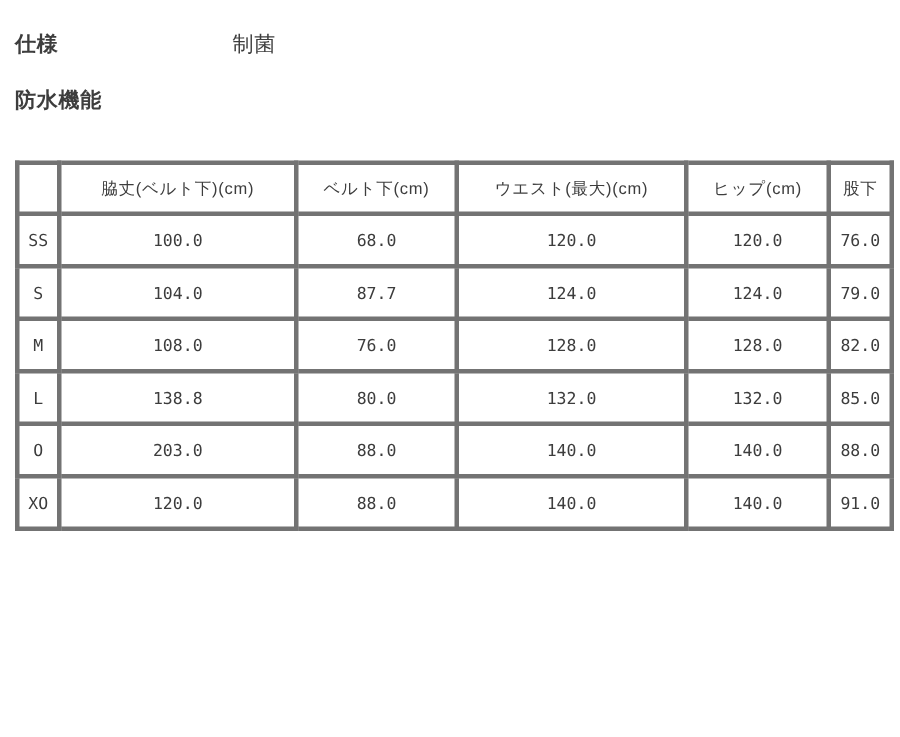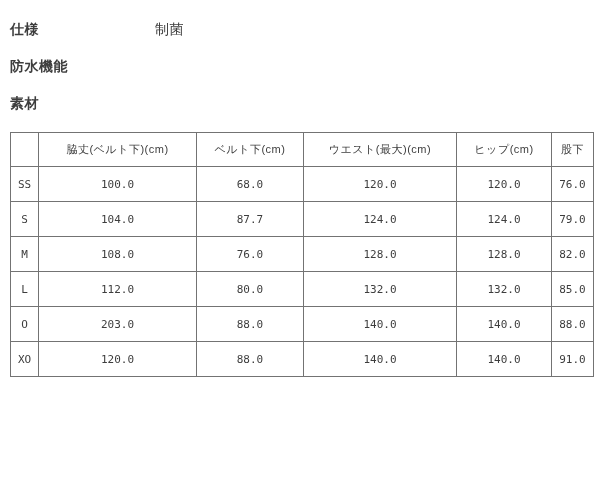--- a/index.html
+++ b/index.html
@@ -38,21 +38,21 @@
   table.size-table {
     margin-top: 16px;
     border-collapse: collapse;
     table-layout: fixed;
     width: 583px;
     font-size: 11px;
     color: #3d3d3d;
   }
   table.size-table th,
   table.size-table td {
-    border: 1px solid #737373;
+    border: 3px solid #737373;
     text-align: center;
     vertical-align: middle;
     padding: 0 2px;
     overflow: hidden;
     white-space: nowrap;
   }
   table.size-table thead th {
     height: 34px;
     font-weight: normal;
     letter-spacing: 0.5px;
@@ -76,21 +76,20 @@
 
   <ul class="specs">
     <li class="spec-row">
       <span class="spec-label">仕様</span>
       <span class="spec-value">制菌</span>
     </li>
     <li class="spec-row">
       <span class="spec-label">防水機能</span>
     </li>
     <li class="spec-row">
-      <span class="spec-label">素材</span>
     </li>
   </ul>
 
   <table class="size-table">
     <colgroup>
       <col class="col-size">
         <col class="col-waki">
         <col class="col-waist">
       <col class="col-wmax">
         <col class="col-hip">
@@ -126,21 +125,21 @@
       <tr>
         <td class="size-cell">M</td>
         <td class="num">108.0</td>
         <td class="num">76.0</td>
         <td class="num">128.0</td>
         <td class="num">128.0</td>
         <td class="num">82.0</td>
       </tr>
       <tr>
         <td class="size-cell">L</td>
-        <td class="num">112.0</td>
+        <td class="num">138.8</td>
         <td class="num">80.0</td>
         <td class="num">132.0</td>
         <td class="num">132.0</td>
         <td class="num">85.0</td>
       </tr>
       <tr>
         <td class="size-cell">O</td>
         <td class="num">203.0</td>
         <td class="num">88.0</td>
         <td class="num">140.0</td>

